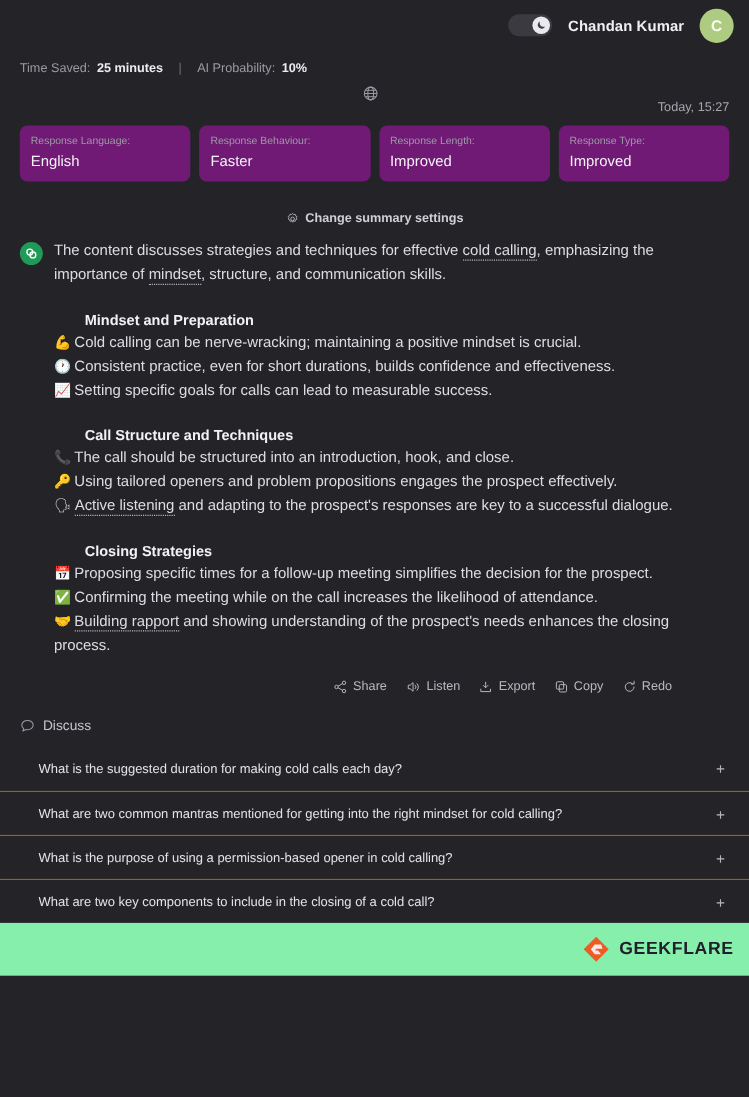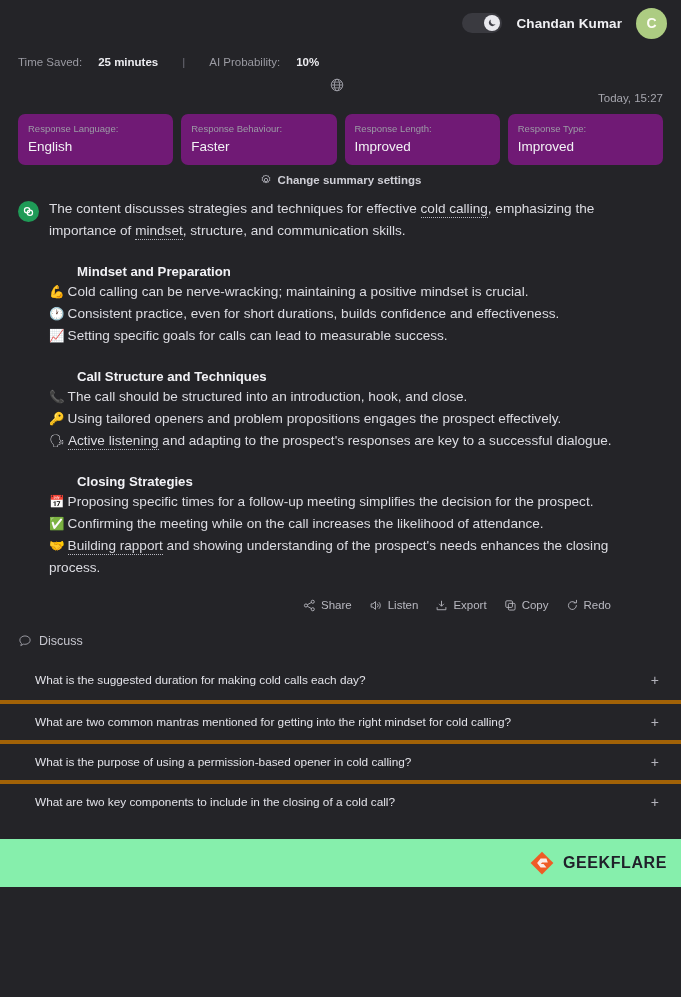--- a/index.html
+++ b/index.html
@@ -70,21 +70,21 @@
     align-items: center;
     justify-content: center;
     flex: 0 0 auto;
   }
 
   
   .meta-row {
     display: flex;
     align-items: center;
     padding: 0 18px;
-    gap: 16px;
+    gap: 6px;
     height: 20px;
     margin-top: 6px;
   }
   .meta-label { color: #9a9aa2; font-size: 11.5px; }
   .meta-strong { color: #ececf0; font-size: 11.5px; font-weight: bold; }
   .meta-sep { color: #6e6e78; font-size: 11.5px; margin: 0 8px; }
 
   .url-row {
     display: flex;
     align-items: center;
@@ -137,21 +137,21 @@
     white-space: nowrap;
     overflow: hidden;
     text-overflow: ellipsis;
   }
 
   .change-settings {
     display: flex;
     align-items: center;
     justify-content: center;
     gap: 6px;
-    margin-top: 9px;
+    margin-top: 28px;
     cursor: pointer;
   }
   .change-settings .lbl {
     color: #cfcfd6;
     font-size: 11.5px;
     font-weight: bold;
   }
 
   
   .summary-wrap {
@@ -227,21 +227,21 @@
     margin-top: 22px;
   }
   .discuss-head .lbl { color: #c6c6ce; font-size: 12.5px; }
 
   .faq-list { margin-top: 12px; }
   .faq-item {
     display: flex;
     align-items: center;
     padding: 0 22px 0 35px;
     height: 40px;
-    border-top: 4px solid #a16207;
+    border-top: 1px solid #a16207;
     cursor: pointer;
   }
   .faq-item:first-child { border-top: none; }
   .faq-q {
     color: #e2e2e8;
     font-size: 11.8px;
     flex: 1 1 auto;
     min-width: 0;
     overflow: hidden;
     text-overflow: ellipsis;

